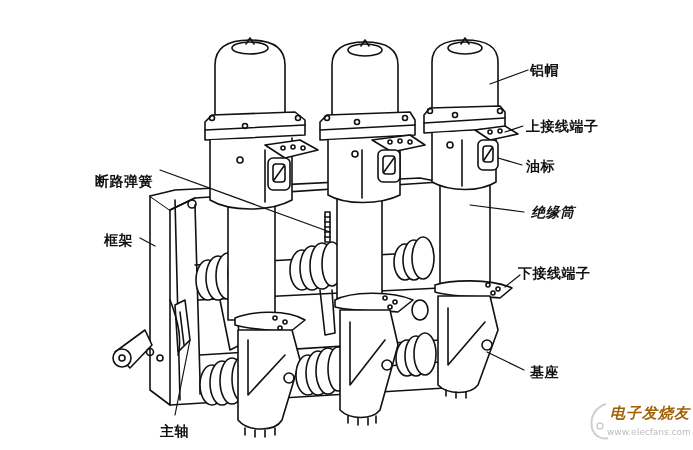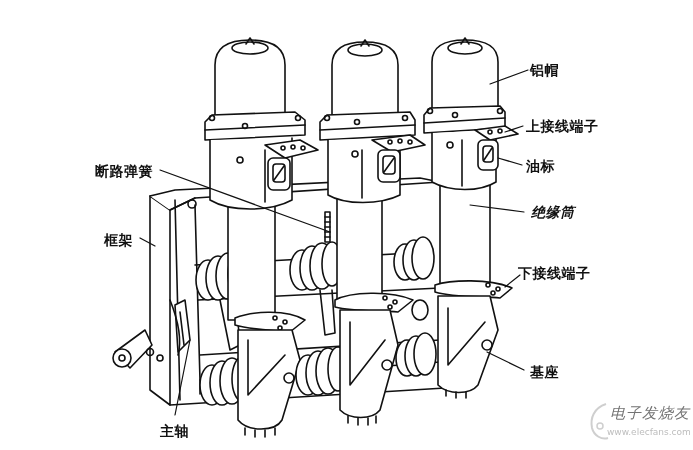--- a/index.html
+++ b/index.html
@@ -1,20 +1,20 @@
 <!DOCTYPE html>
 <html><head>
 <meta charset="utf-8">
 <style>
   html, body { margin: 0; padding: 0; background: #ffffff; }
   body { width: 693px; height: 450px; position: relative; overflow: hidden; font-family: "DejaVu Sans", sans-serif; }
   #canvas { position: absolute; left: 0; top: 0; width: 693px; height: 450px; }
   .label { position: absolute; font-size: 14px; font-weight: bold; color: #111; white-space: nowrap; line-height: 16px; letter-spacing: 0.5px; }
   .wm { position: absolute; left: 588px; top: 400px; width: 105px; height: 50px; }
-  .wm-title { position: absolute; left: 22px; top: 4px; font-size: 15px; color: #737373; font-style: italic; font-weight: normal; letter-spacing: 1px; }
+  .wm-title { position: absolute; left: 22px; top: 4px; font-size: 15px; color: #a16207; font-style: italic; font-weight: bold; letter-spacing: 1px; }
   .wm-url { position: absolute; left: 19px; top: 27px; font-size: 9px; color: #bdbdbd; font-family: "DejaVu Sans", sans-serif; }
   svg * { vector-effect: non-scaling-stroke; }
 </style>
 </head>
 <body>
 
 <svg id="canvas" viewBox="0 0 693 450" xmlns="http://www.w3.org/2000/svg" fill="none" stroke="#111" stroke-width="1.6" stroke-linejoin="round" stroke-linecap="round">
 
   <g>
     <path d="M150 196 L150 390 L170 405 L170 210 Z" fill="#fff"></path>
@@ -190,21 +190,21 @@
     <line x1="175" y1="415" x2="190" y2="340"></line>
   </g>
 </svg>
 
 <div class="label" style="left:530px; top:62px;text-align:center;">铝帽</div>
 <div class="label" style="left:526px; top:118px;">上接线端子</div>
 <div class="label" style="left:526px; top:158px;">油标</div>
 <div class="label" style="left:531px; top:204px;font-style:italic;">绝缘筒</div>
 <div class="label" style="left:518px; top:265px;text-align:right;">下接线端子</div>
 <div class="label" style="left:530px; top:364px;text-align:right;">基座</div>
-<div class="label" style="left:95px; top:164px;font-family:Liberation Serif, serif;">断路弹簧</div>
+<div class="label" style="left:95px; top:173px;">断路弹簧</div>
 <div class="label" style="left:104px; top:232px;">框架</div>
 <div class="label" style="left:160px; top:423px;">主轴</div>
 
 <div class="wm">
   <svg width="22" height="40" viewBox="0 0 22 40" style="position:absolute;left:0;top:2px;">
     <path d="M18 2 C 6 6, 2 16, 4 26 C 6 34, 14 38, 20 36" fill="none" stroke="#cfcfcf" stroke-width="2"></path>
     <circle cx="12" cy="24" r="3" fill="none" stroke="#cfcfcf" stroke-width="1.5"></circle>
   </svg>
   <div class="wm-title">电子发烧友</div>
   <div class="wm-url">www.elecfans.com</div>

